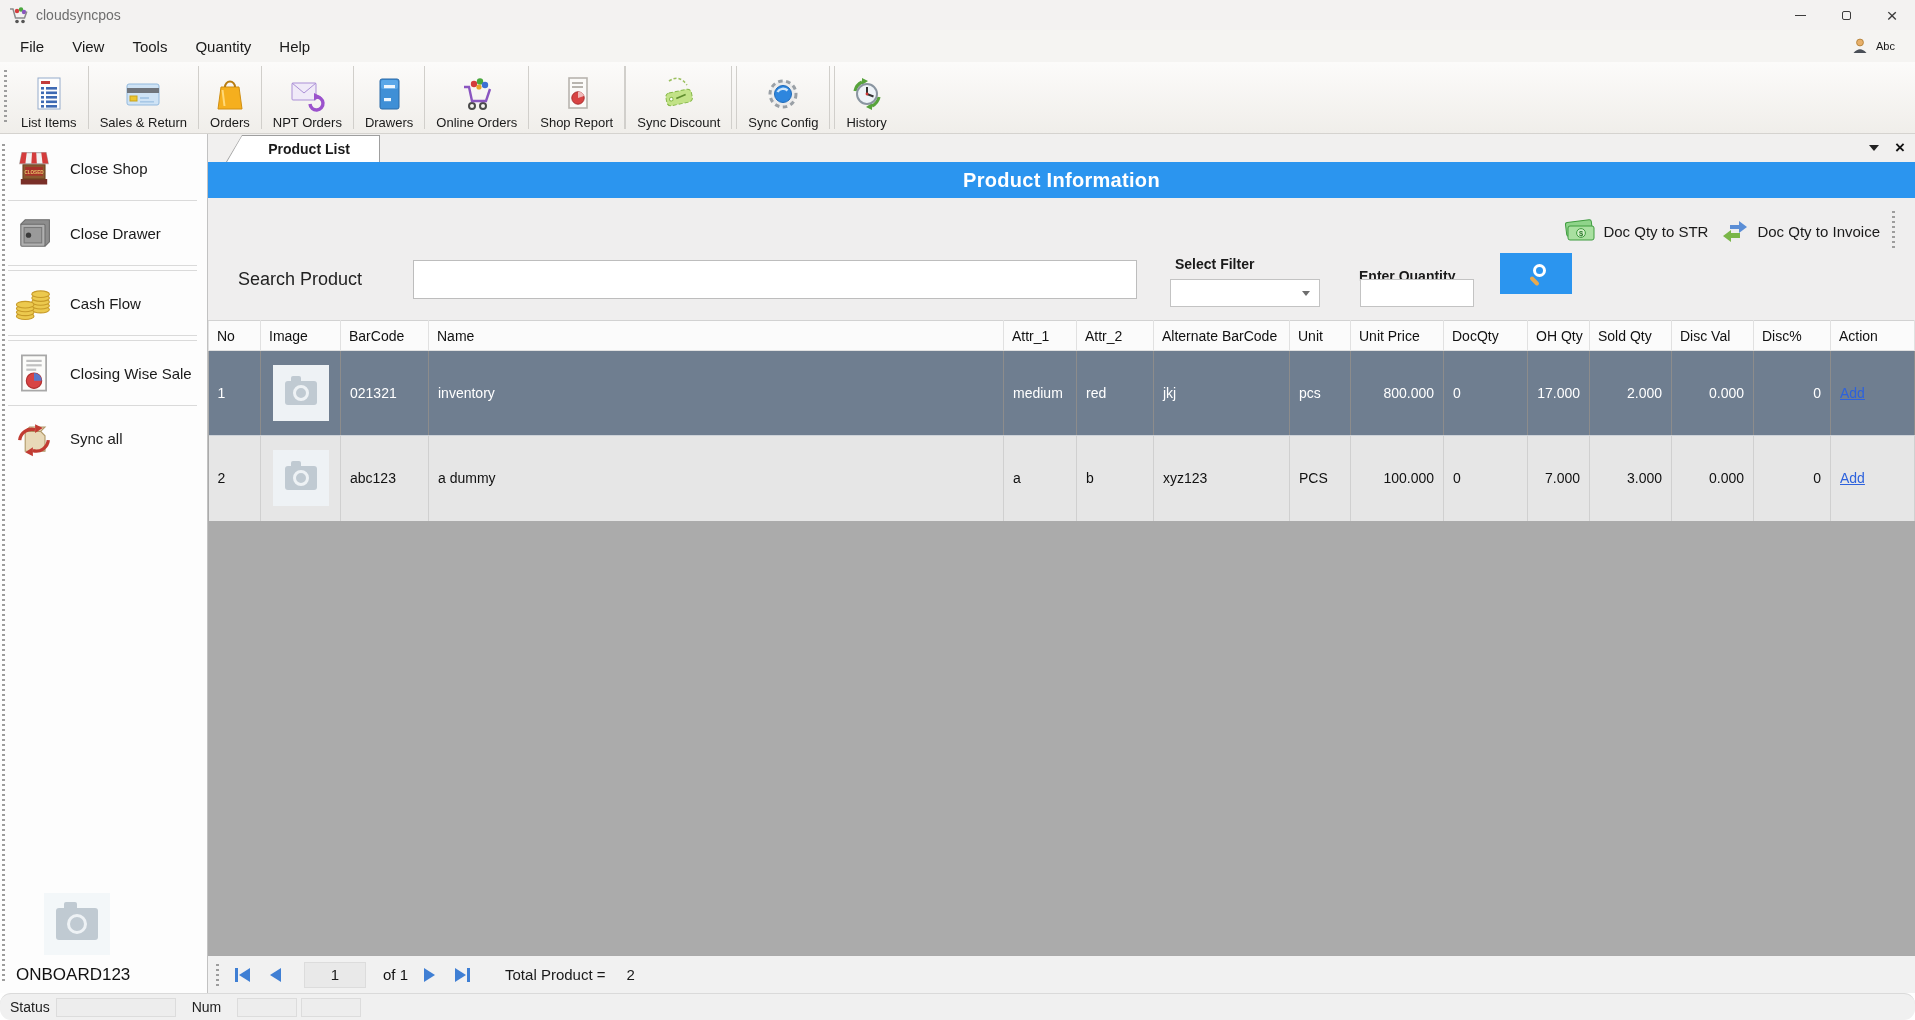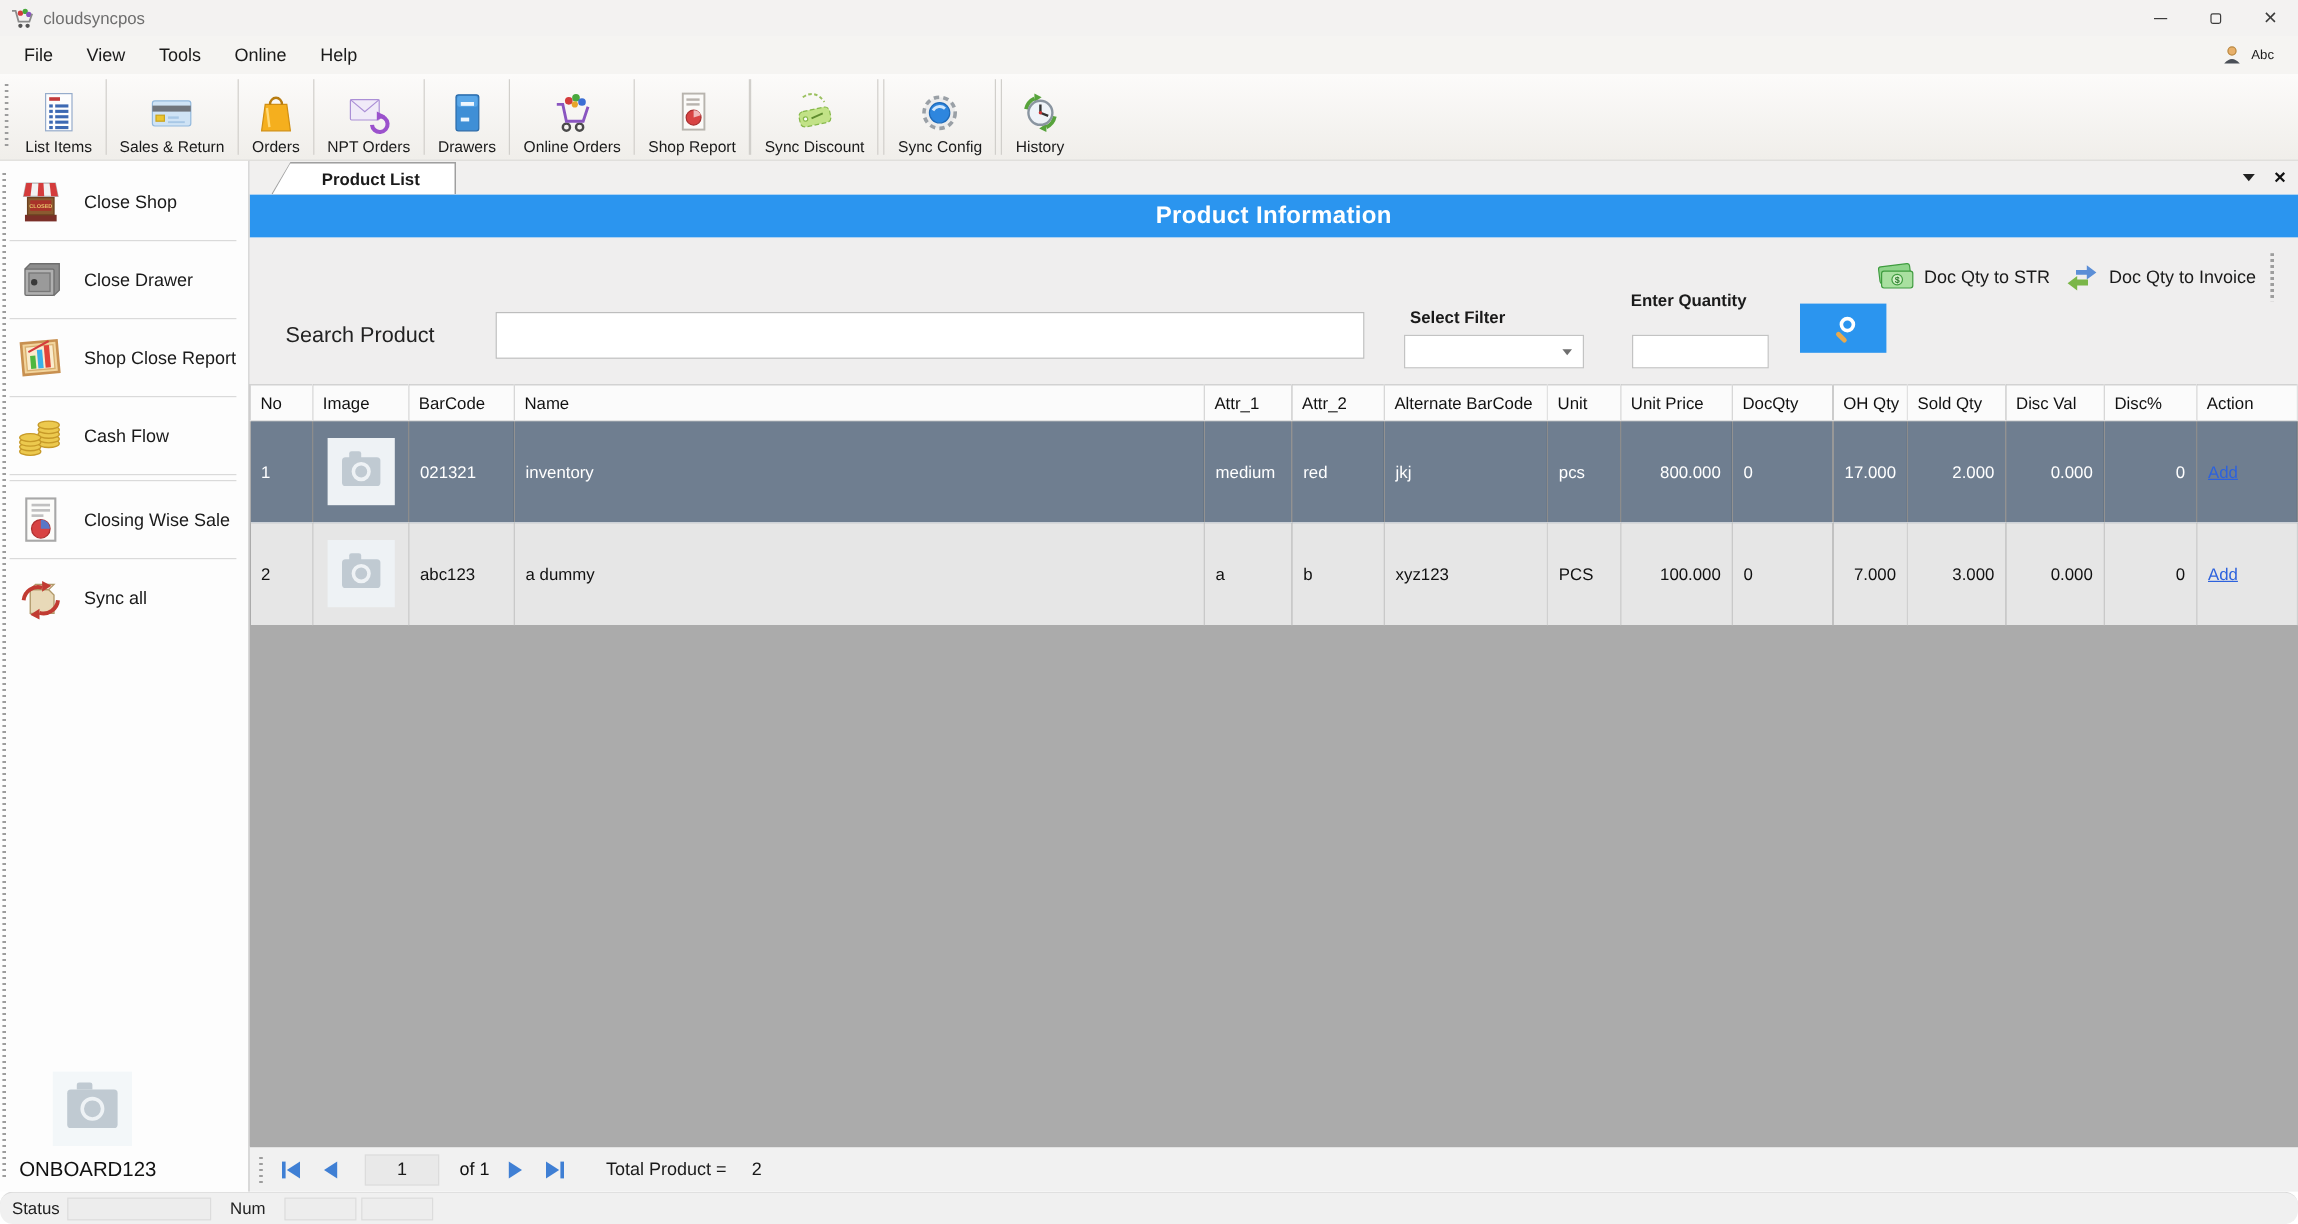--- a/index.html
+++ b/index.html
@@ -58,21 +58,21 @@
   .banner { height:36px; background:#2b95ef; color:#fff; display:flex; align-items:center; justify-content:center; font-size:20px; font-weight:bold; letter-spacing:.3px; }
   .content { flex:1; background:#efeeee; position:relative; }
   .quicklinks { position:absolute; top:13px; right:20px; display:flex; align-items:center; gap:12px; font-size:15px; }
   .ql-item { display:flex; align-items:center; gap:7px; }
   
   .lbl-search { position:absolute; left:30px; top:71px; font-size:18px; color:#222; }
   .inp-search { position:absolute; left:205px; top:62px; width:724px; height:39px; background:#fff; border:1px solid #bdbdbd; padding:0 8px; font:inherit; }
   .lbl-filter { position:absolute; left:967px; top:58px; font-size:14px; font-weight:bold; }
   .dd-filter { position:absolute; left:962px; top:81px; width:150px; height:28px; background:#fff; border:1px solid #c3c3c3; }
   .dd-filter::after { content:""; position:absolute; right:9px; top:11px; border-left:4px solid transparent; border-right:4px solid transparent; border-top:5px solid #6e6e6e; }
-  .lbl-qty { position:absolute; left:1151px; top:44px; font-size:14px; font-weight:bold; }
+  .lbl-qty { position:absolute; left:1151px; top:70px; font-size:14px; font-weight:bold; }
   .inp-qty { position:absolute; left:1152px; top:81px; width:114px; height:28px; background:#fff; border:1px solid #c3c3c3; font:inherit; padding:0 6px; }
   .btn-search { position:absolute; left:1292px; top:55px; width:72px; height:41px; background:#2b95ef; border:none; display:flex; align-items:center; justify-content:center; cursor:pointer; }
   .mag { width:13px; height:13px; border:3px solid #fff; border-radius:50%; position:relative; margin:-6px 0 0 6px; }
   .mag::after { content:""; position:absolute; width:11px; height:4px; background:#e8a94d; border-radius:2px; transform:rotate(45deg); top:12px; left:-7px; }
   
   .table-zone { position:absolute; left:0; right:0; top:122px; bottom:0; background:#ababab; overflow:hidden; }
   table.grid { border-collapse:collapse; table-layout:fixed; width:100%; }
   .grid thead th { background:#fbfbfb; font-weight:normal; font-size:14px; text-align:left; height:30px; padding:0 8px; border:1px solid #e1e1e1; border-top-color:#d2d2d2; color:#111; white-space:nowrap; overflow:hidden; }
   .grid tbody tr { height:85px; }
   .grid tbody td { padding:0 9px; font-size:14px; white-space:nowrap; overflow:hidden; }
@@ -125,21 +125,21 @@
     <div class="win-btn">
         <span class="glyph-close">×</span>
       </div>
   </div>
 </div>
 
 <div class="menubar">
   <span class="menu-item">File</span>
   <span class="menu-item">View</span>
   <span class="menu-item">Tools</span>
-  <span class="menu-item">Online</span>
+  <span class="menu-item">Quantity</span>
   <span class="menu-item">Help</span>
   <span class="menu-user">
     <svg width="18" height="18" viewBox="0 0 18 18">
       <circle cx="9" cy="5.5" r="3.4" fill="#e8b06a" stroke="#b9873f"></circle>
       <path d="M2.5 16 q6.5 -7.5 13 0 z" fill="#4a4f57"></path>
     </svg>
     <span>Abc</span>
   </span>
 </div>
 
@@ -304,33 +304,20 @@
       <svg width="44" height="44" viewBox="0 0 40 40">
         <path d="M8 12 L12 8 L34 8 L34 28 L30 32 Z" fill="#8d8d8d" stroke="#6e6e6e"></path>
         <rect x="8" y="12" width="22" height="20" rx="1" fill="#b0b0b0" stroke="#6e6e6e"></rect>
         <rect x="11" y="15" width="16" height="14" fill="#9a9a9a" stroke="#787878"></rect>
         <circle cx="15" cy="22" r="2.4" fill="#3a3a3a"></circle>
       </svg>
       <span class="sb-label">Close Drawer</span>
     </div>
     <div class="sb-divider"></div>
 
-    <div class="sb-item">
-      <svg width="44" height="44" viewBox="0 0 40 40">
-        <g transform="rotate(-5 20 20)">
-          <rect x="6" y="8" width="27" height="24" fill="#f2d49c" stroke="#c89050" stroke-width="2"></rect>
-          <rect x="9" y="11" width="21" height="18" fill="#faeccd" stroke="#d8ae6e"></rect>
-          <rect x="12" y="18" width="4" height="10" fill="#4db83e"></rect>
-          <rect x="17.5" y="14" width="4" height="14" fill="#3ab0e8"></rect>
-          <rect x="23" y="11" width="4" height="17" fill="#e04438"></rect>
-          <path d="M11 15 L27 8" stroke="#d43c3c" stroke-width="1.6" fill="none"></path>
-        </g>
-      </svg>
-      <span class="sb-label">Shop Close Report</span>
-    </div>
     <div class="sb-divider"></div>
 
     <div class="sb-item">
       <svg width="44" height="44" viewBox="0 0 40 40">
         <g fill="#ecc94e" stroke="#c79a28">
           <ellipse cx="26" cy="26" rx="8" ry="3"></ellipse>
             <ellipse cx="26" cy="22.5" rx="8" ry="3"></ellipse>
             <ellipse cx="26" cy="19" rx="8" ry="3"></ellipse>
             <ellipse cx="26" cy="15.5" rx="8" ry="3"></ellipse>
             <ellipse cx="26" cy="12" rx="8" ry="3"></ellipse>

